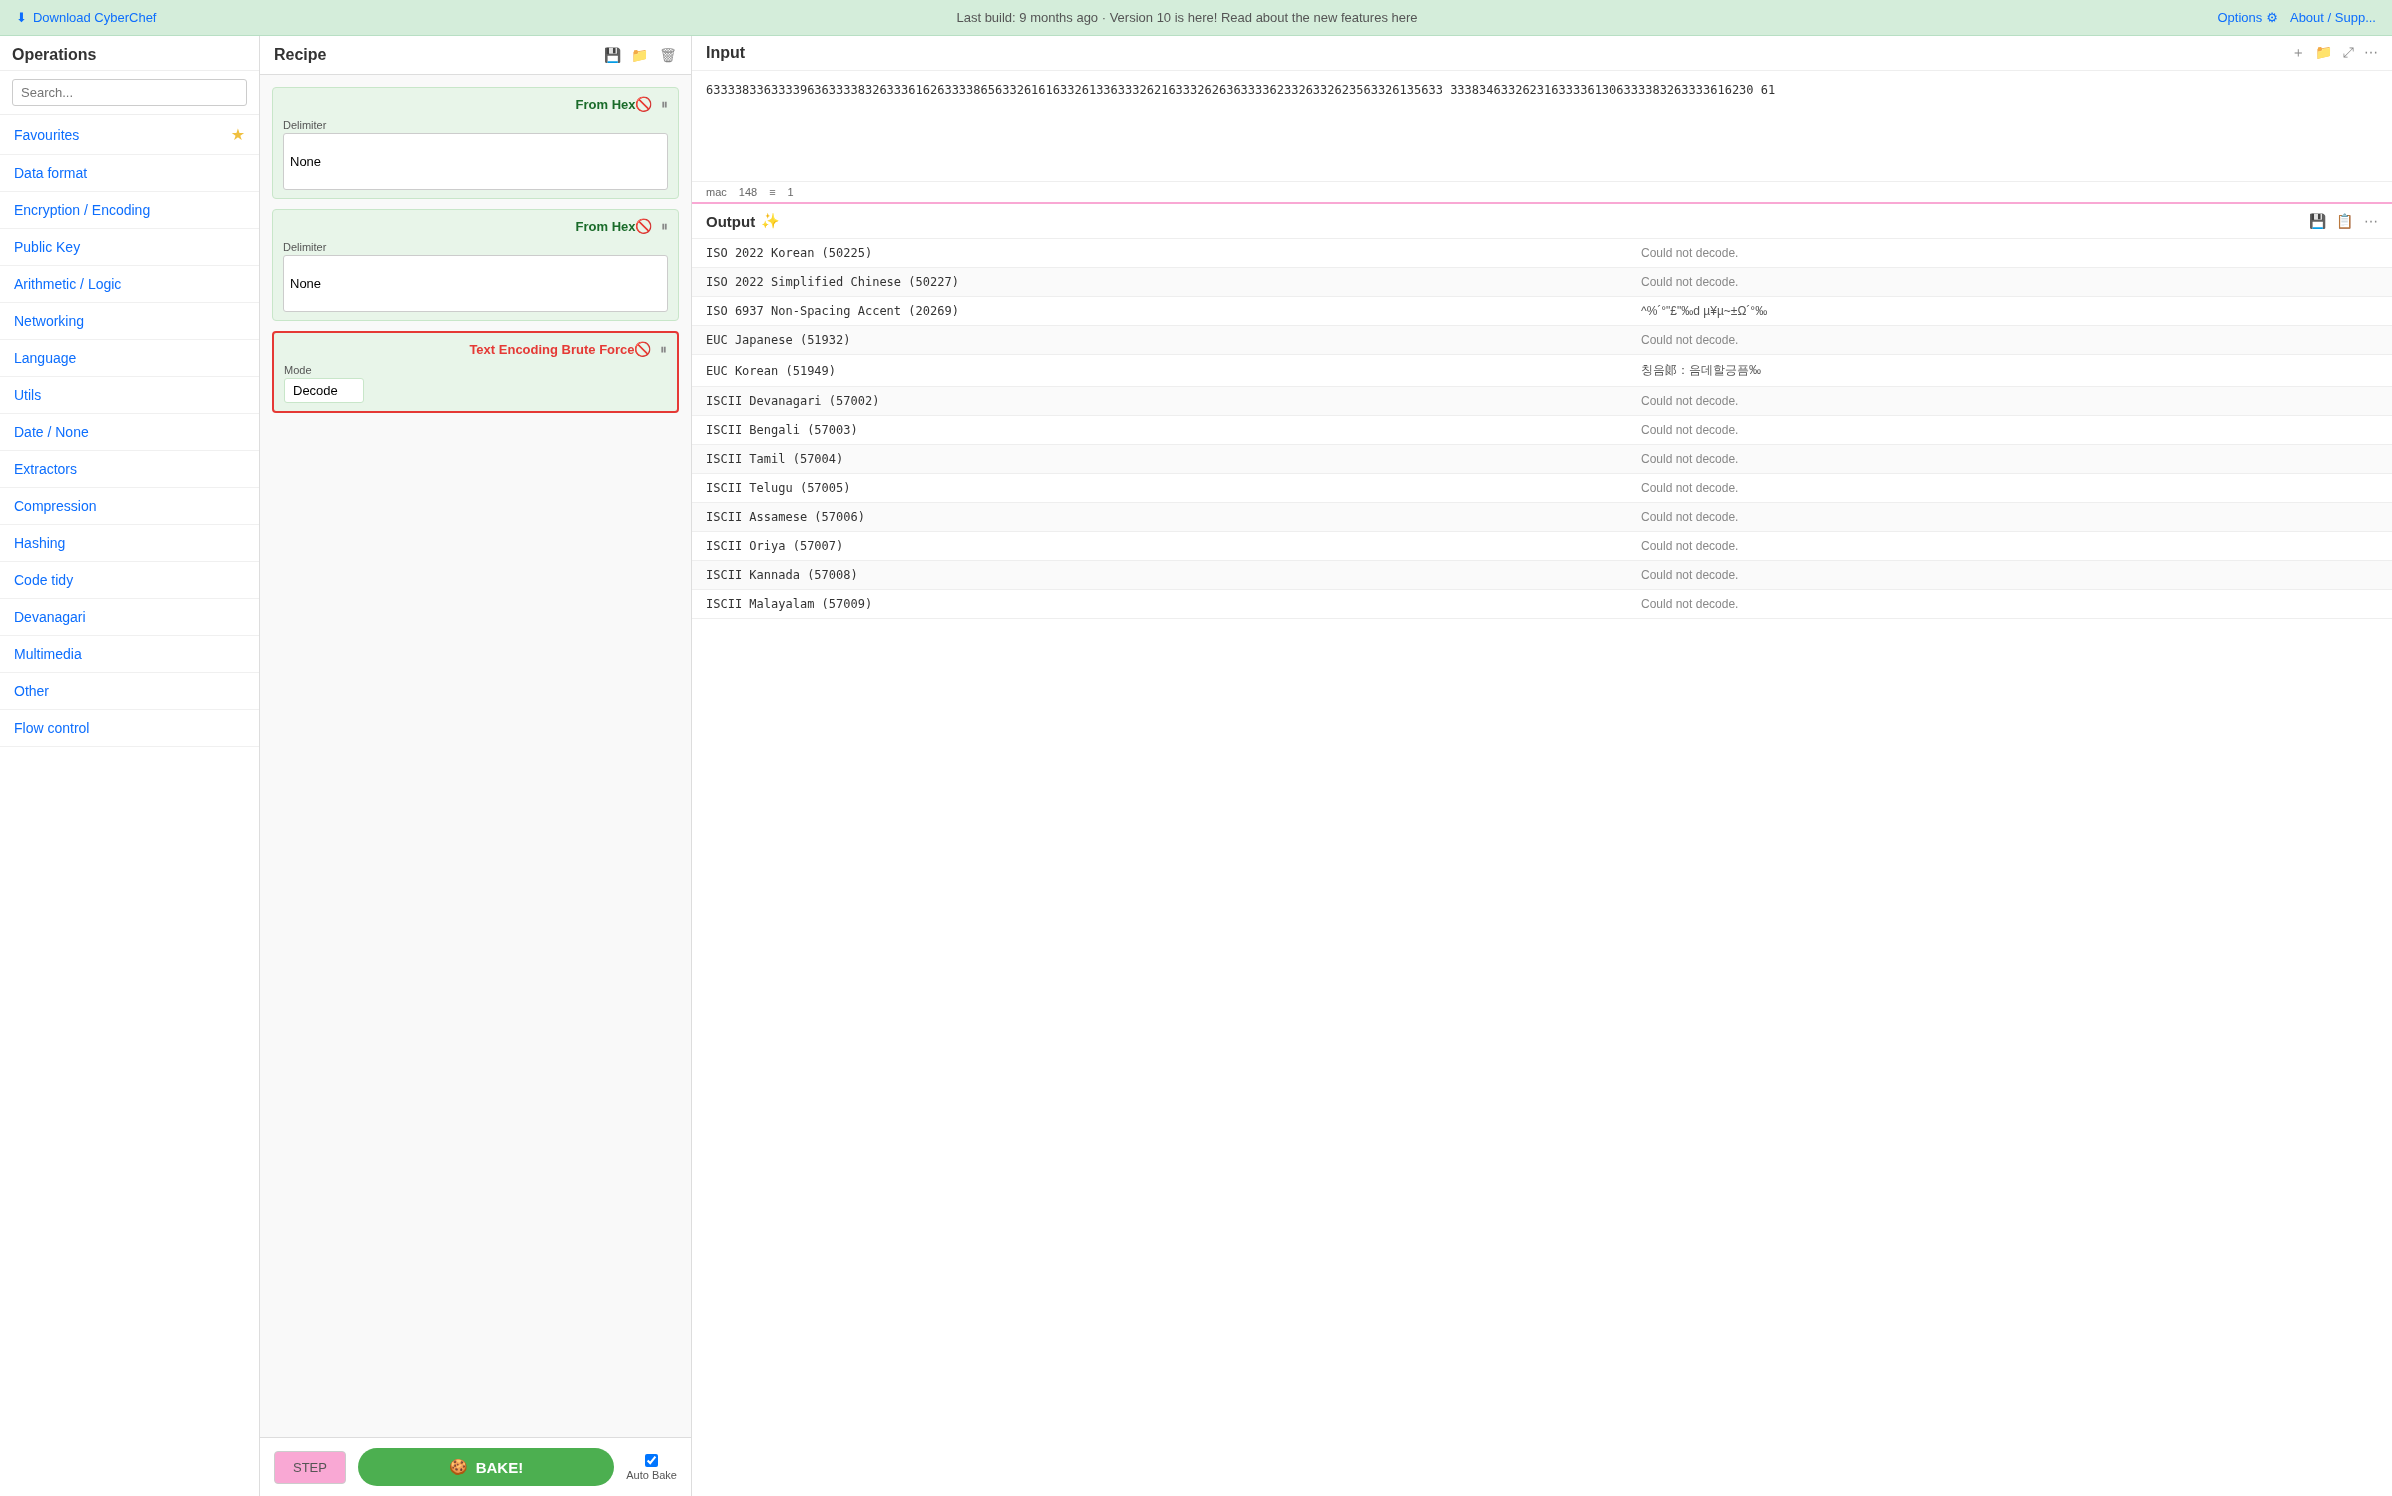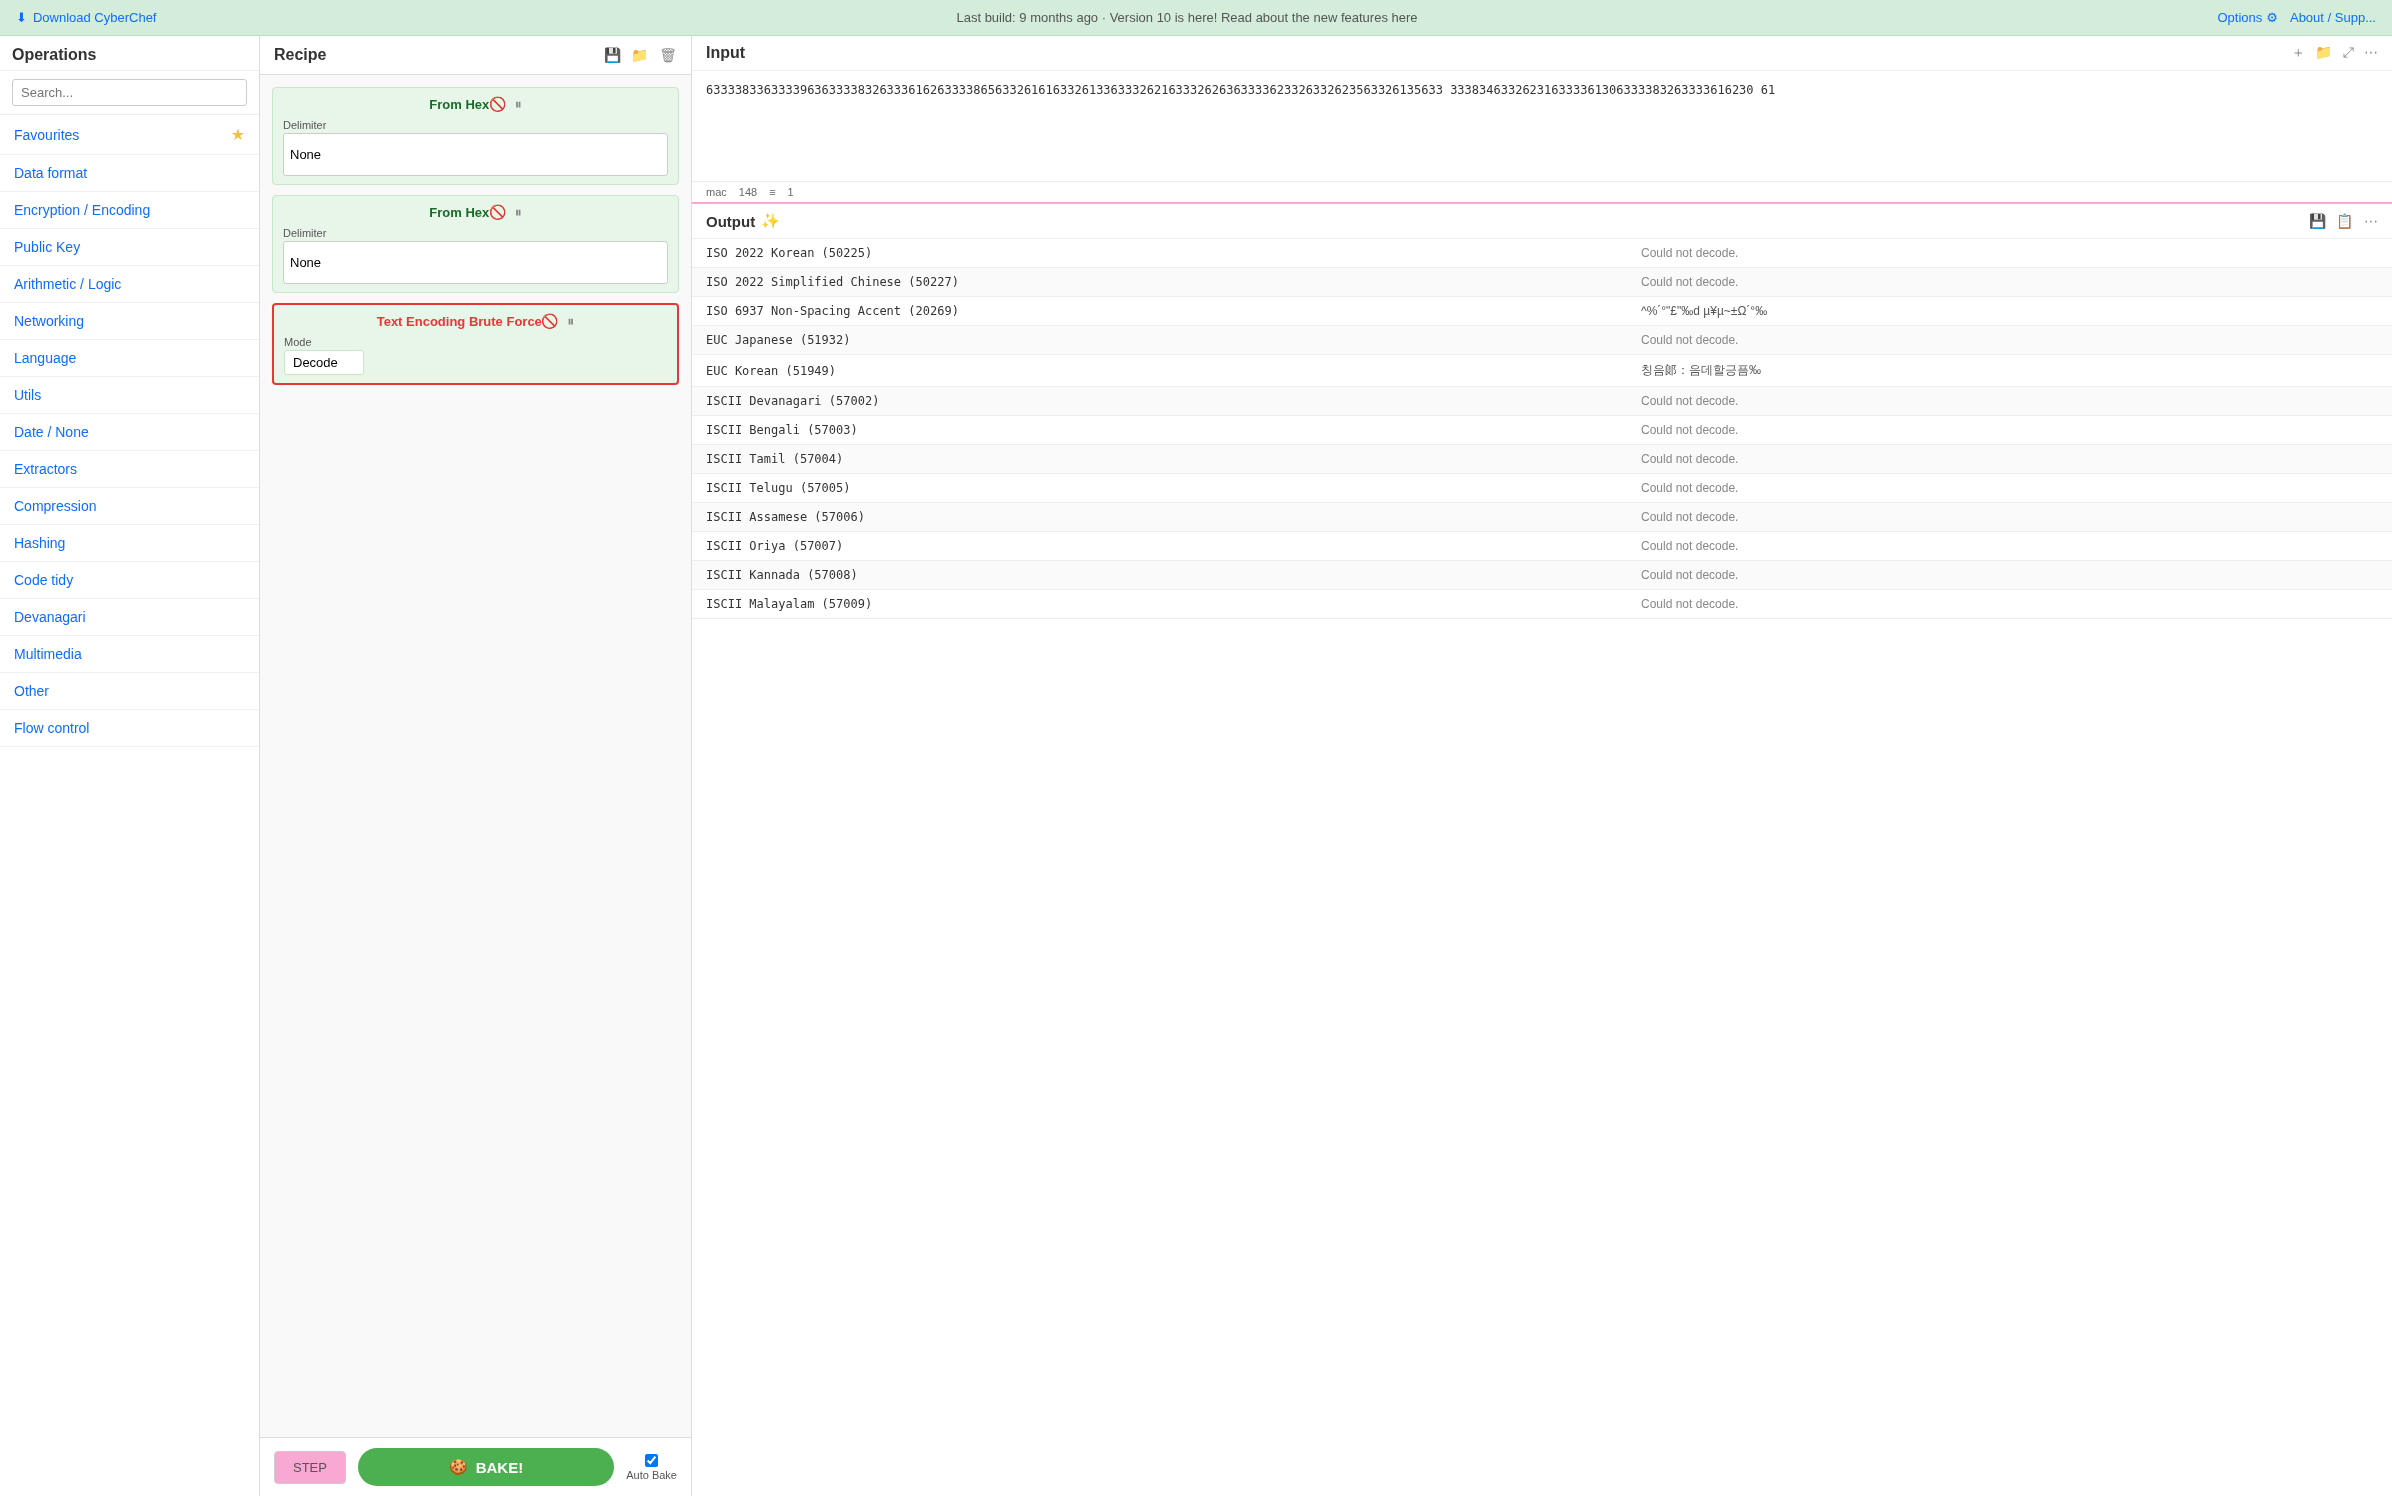--- a/index.html
+++ b/index.html
@@ -101,38 +101,38 @@
     .recipe-block {
       background: #e8f5e9;
       border: 1px solid #c8e6c9;
       border-radius: 4px;
       margin-bottom: 10px;
       padding: 8px 10px;
     }
     .recipe-block-header {
       display: flex;
       align-items: center;
-      justify-content: center;
+      justify-content: flex-end;
       margin-bottom: 6px;
     }
     .recipe-block-name {
       color: #1a6b2a;
       font-weight: bold;
       font-size: 13px;
     }
     .recipe-block-icons { display: flex; gap: 8px; color: #888; }
     .recipe-field label {
       font-size: 11px;
       color: #555;
       display: block;
       margin-bottom: 2px;
     }
     .recipe-field input, .recipe-field select {
       width: 100%;
-      padding: 13px 6px;
+      padding: 20px 6px;
       border: 1px solid #ccc;
       border-radius: 3px;
       font-size: 13px;
       background: #fff;
     }
     .recipe-block.highlighted {
       border: 2px solid #e53935;
     }
     .recipe-block.highlighted .recipe-block-name { color: #e53935; }
 

